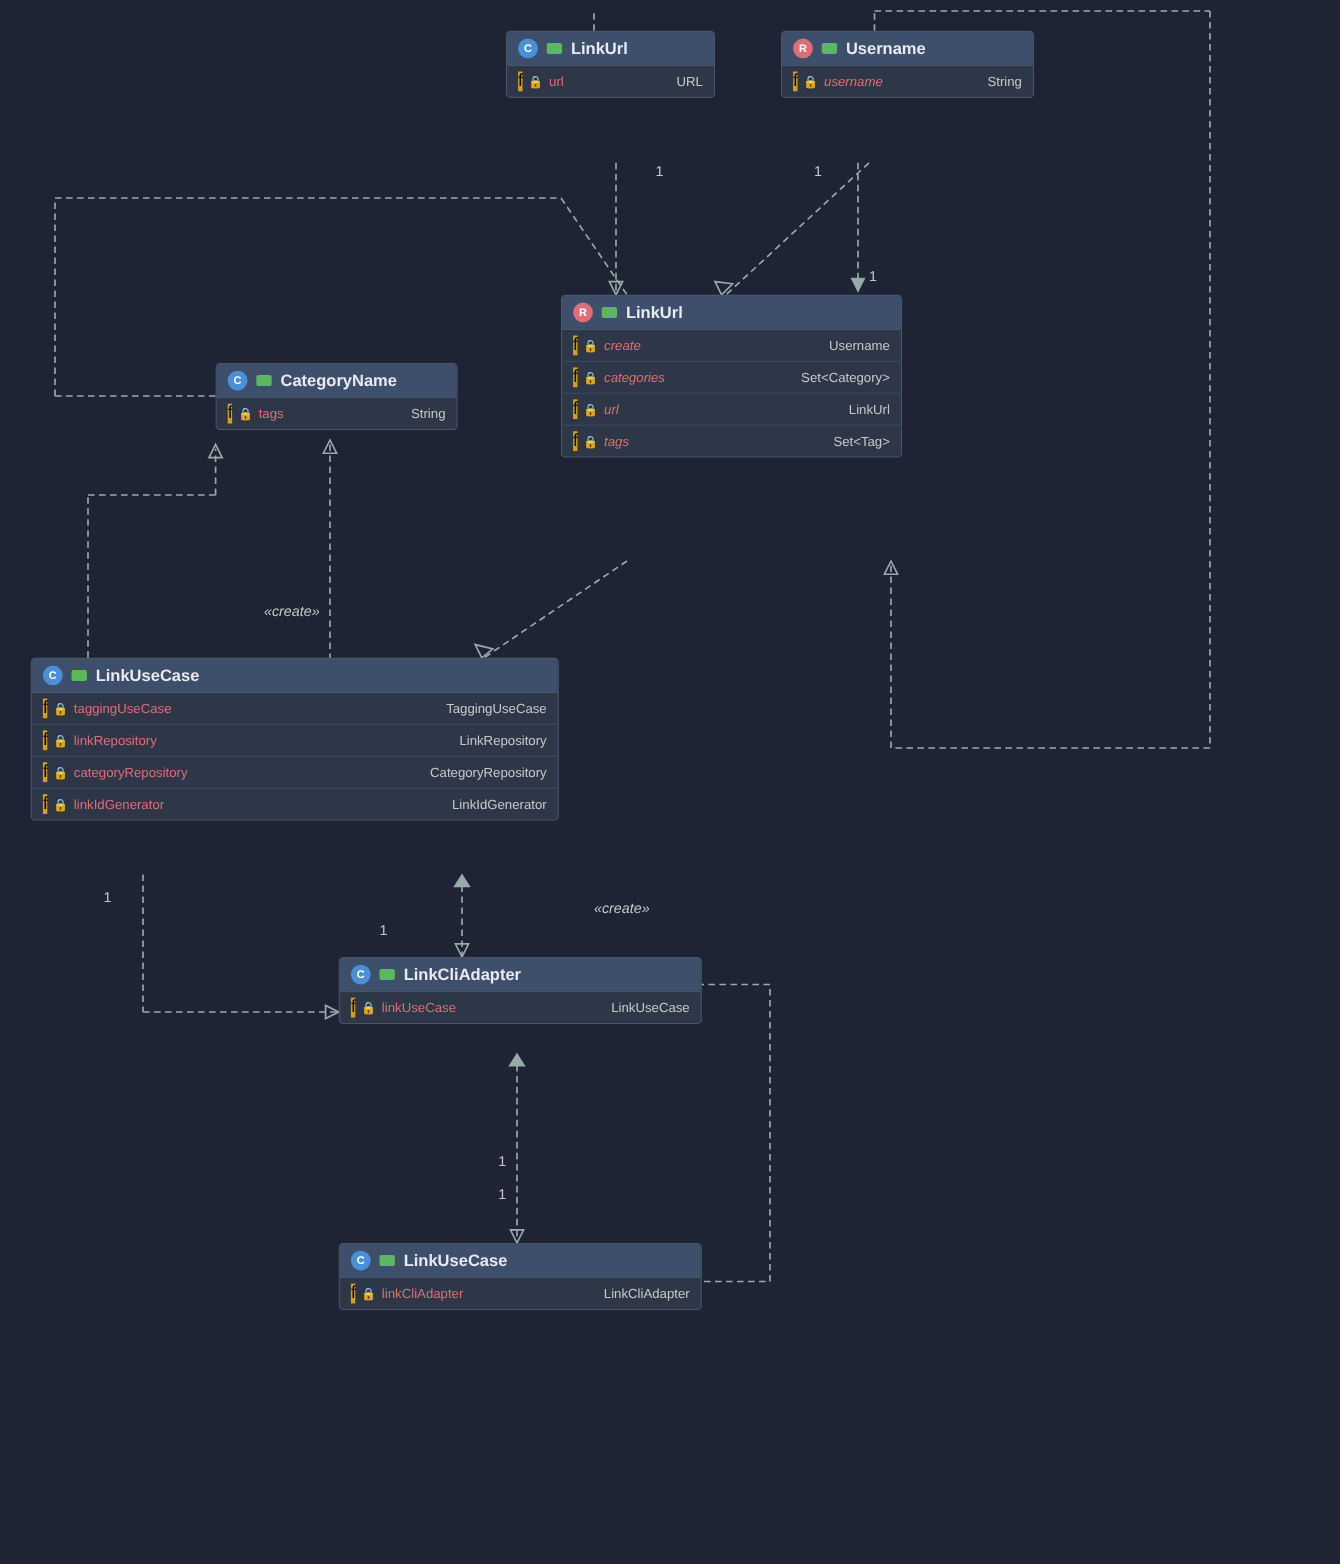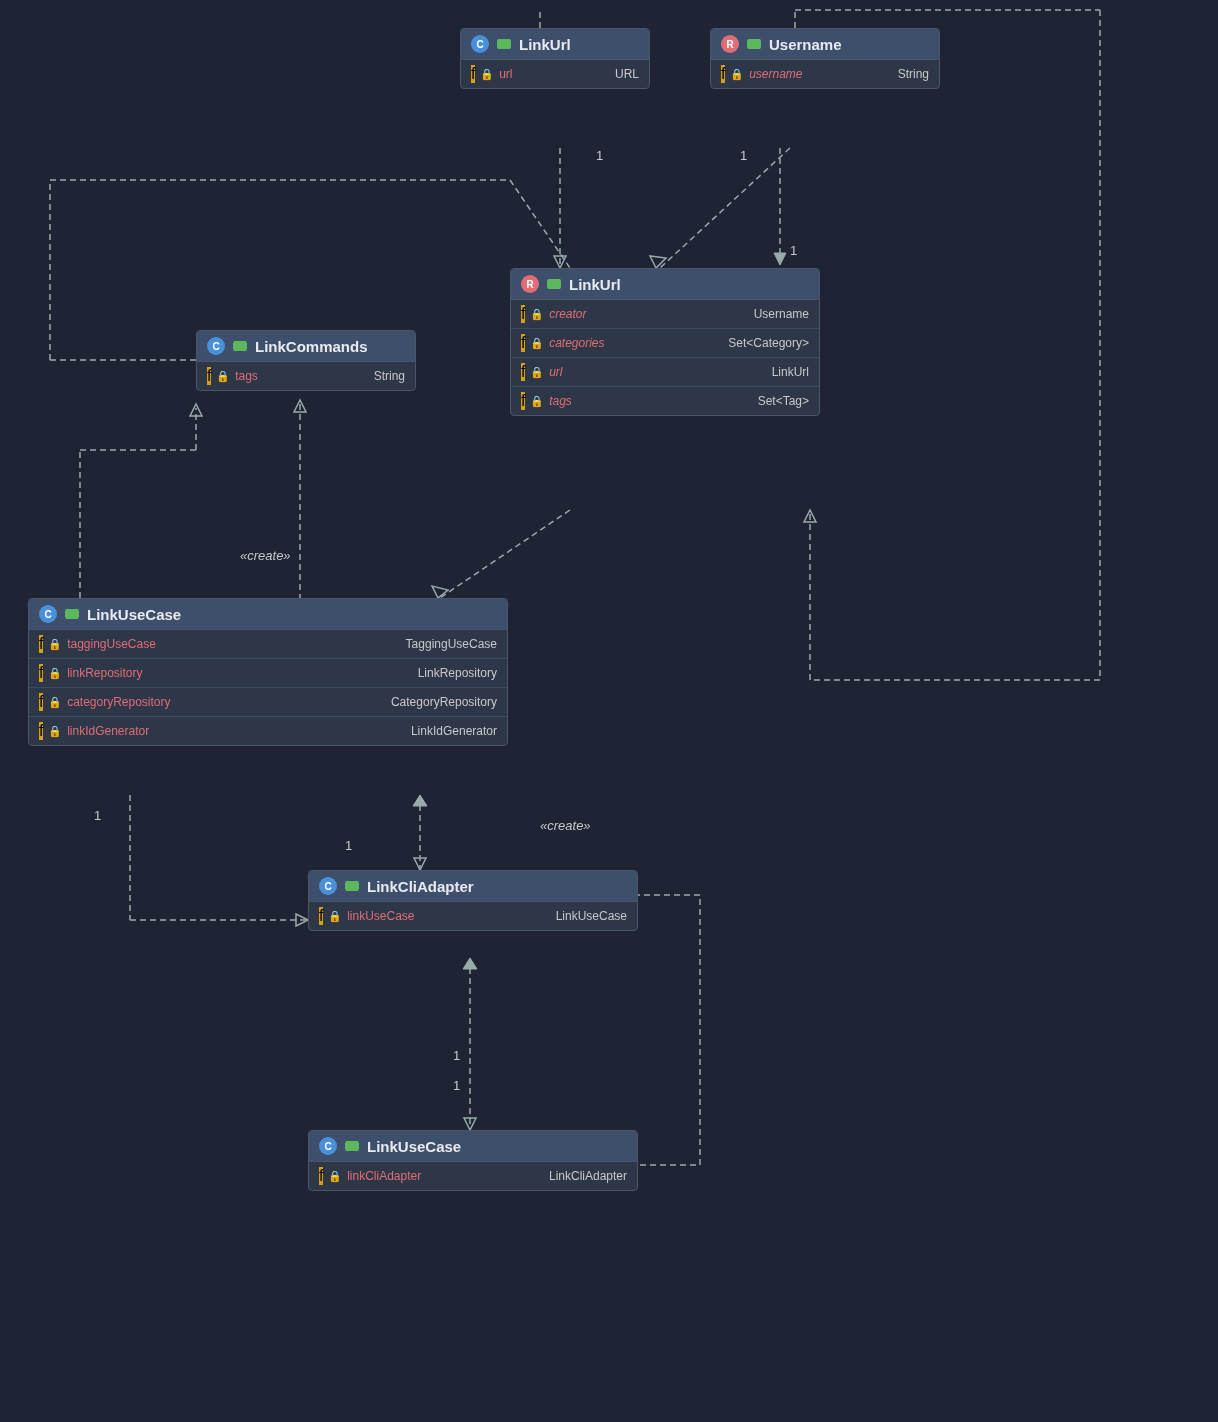--- a/index.html
+++ b/index.html
@@ -191,21 +191,21 @@
 
   <div class="uml-box" style="left:510px; top:268px; width:310px;">
     <div class="uml-header">
       <span class="badge badge-r">R</span>
       <span class="green-rect"></span>
       <span class="class-name">LinkUrl</span>
     </div>
     <div class="uml-field">
       <span class="badge badge-f">f</span>
       <span class="lock-icon">🔒</span>
-      <span class="field-name">creator</span>
+      <span class="field-name">create</span>
       <span class="field-type">Username</span>
     </div>
     <div class="uml-field">
       <span class="badge badge-f">f</span>
       <span class="lock-icon">🔒</span>
       <span class="field-name">categories</span>
       <span class="field-type">Set&lt;Category&gt;</span>
     </div>
     <div class="uml-field">
       <span class="badge badge-f">f</span>
@@ -218,21 +218,21 @@
       <span class="lock-icon">🔒</span>
       <span class="field-name">tags</span>
       <span class="field-type">Set&lt;Tag&gt;</span>
     </div>
   </div>
 
   <div class="uml-box" style="left:196px; top:330px; width:220px;">
     <div class="uml-header">
       <span class="badge badge-c">C</span>
       <span class="green-rect"></span>
-      <span class="class-name">LinkCommands</span>
+      <span class="class-name">CategoryName</span>
     </div>
     <div class="uml-field">
       <span class="badge badge-f">f</span>
       <span class="lock-icon">🔒</span>
       <span class="field-name normal">tags</span>
       <span class="field-type">String</span>
     </div>
   </div>
 
   <div class="uml-box" style="left:28px; top:598px; width:480px;">

